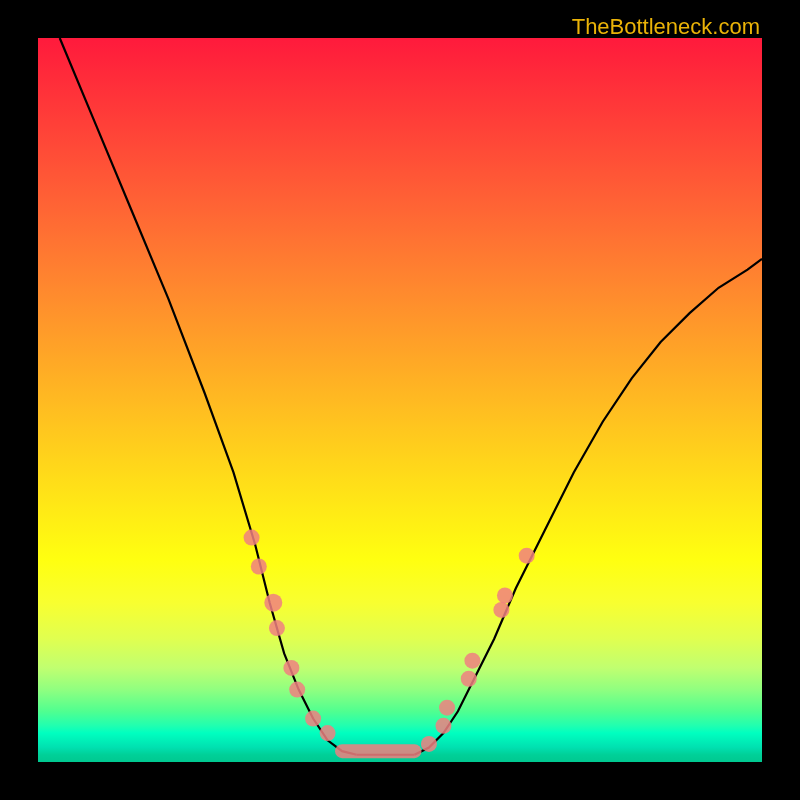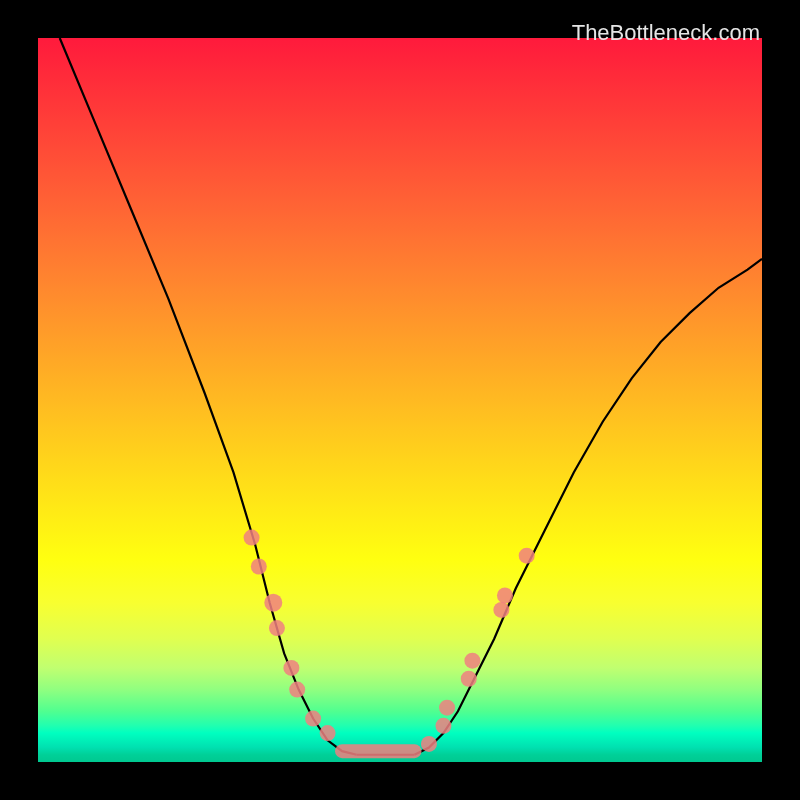--- a/index.html
+++ b/index.html
@@ -34,23 +34,23 @@
       #50ff90 93%,
       #20ffb0 95%,
       #00ffc0 96%,
       #00f0b8 97%,
       #00e0b0 98%,
       #00d098 99%,
       #00c890 100%);
   }
   .watermark {
     position: absolute;
-    top: 20px;
+    top: 14px;
     right: 40px;
-    color: #e5e5e5;
+    color: #eab308;
     font-size: 22px;
     font-weight: 500;
     z-index: 10;
   }
   svg.curve-layer {
     position: absolute;
     left: 0;
     top: 0;
     width: 724px;
     height: 724px;

